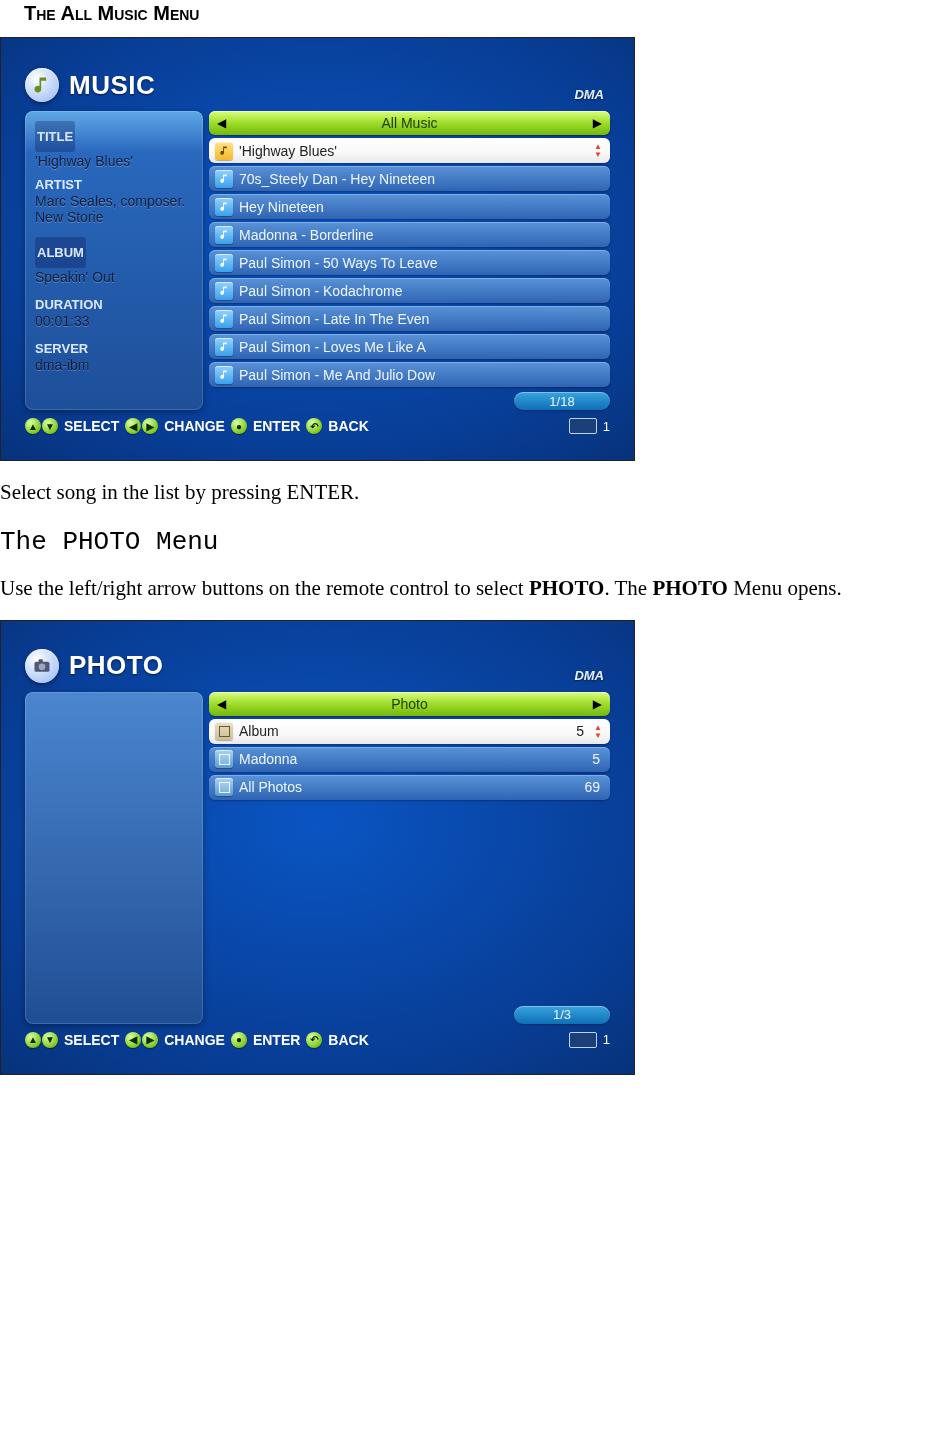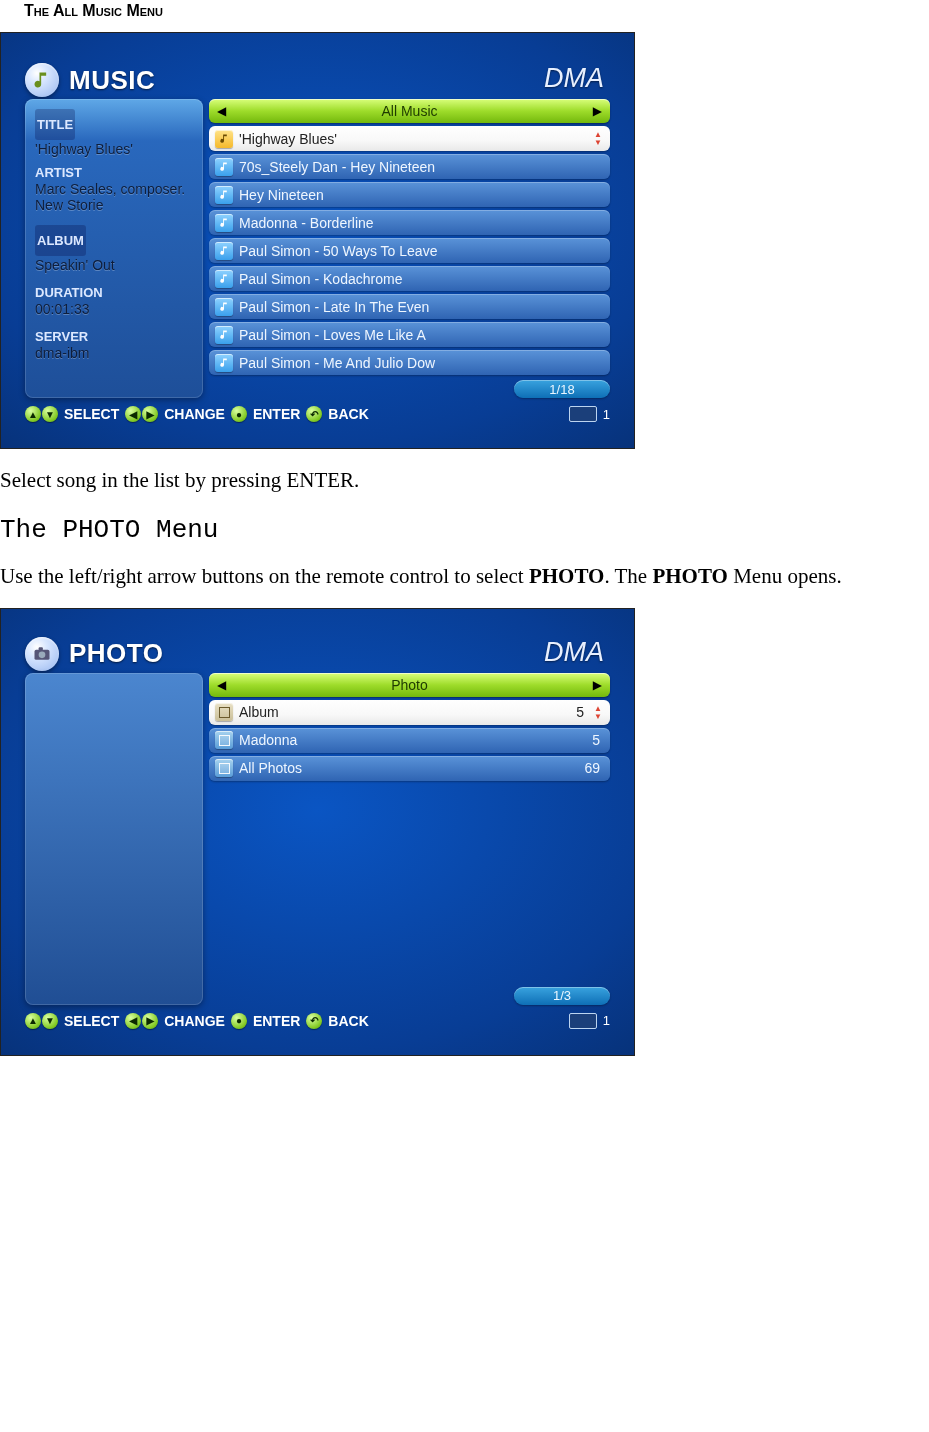--- a/index.html
+++ b/index.html
@@ -12,21 +12,21 @@
   }
   .page {
     width: 929px;
     padding: 0 0 40px 0;
     box-sizing: border-box;
   }
   .heading-smallcaps {
     font-family: Arial, Helvetica, sans-serif;
     font-variant: small-caps;
     font-weight: 700;
-    font-size: 16px;
+    font-size: 20px;
     margin: 2px 0 12px 24px;
   }
   .heading-photo {
     font-family: Liberation Mono, monospace;
     font-size: 26px;
     margin: 22px 0 6px 0;
   }
   .body-text {
     font-size: 21px;
     line-height: 1.25;
@@ -45,36 +45,36 @@
     background: radial-gradient(120% 120% at 50% 45%, #0a55c3 0%, #083d95 45%, #062a66 75%, #041b46 100%);
     color: #fff;
     font-family: Arial, Helvetica, sans-serif;
     box-sizing: border-box;
     position: relative;
     padding: 0;
   }
   .shot-inner { padding: 30px 24px 26px 24px; }
   .shot .titlebar {
     display: flex;
-    align-items: flex-start;
+    align-items: flex-end;
     justify-content: space-between;
-    padding: 0 6px 2px 0;
+    padding: 0 6px 9px 0;
   }
   .shot .titlebar .left { display: flex; align-items: center; gap: 10px; }
   .shot .title-text {
     font-size: 26px;
     font-weight: 700;
     letter-spacing: 0.5px;
     color: #ffffff;
     text-shadow: 0 1px 2px rgba(0,0,0,0.6);
   }
   .dma-logo {
     font-style: italic;
-    font-weight: 400;
-    font-size: 27px;
+    font-weight: 700;
+    font-size: 13px;
     color: #e8f0ff;
     text-shadow: 0 1px 2px rgba(0,0,0,0.5);
   }
   .icon-disc {
     width: 34px; height: 34px;
     border-radius: 50%;
     display: flex; align-items: center; justify-content: center;
     background: radial-gradient(circle at 35% 30%, #ffffff 0%, #d9e7ff 30%, #97b7ef 100%);
     box-shadow: 0 2px 4px rgba(0,0,0,0.4), inset 0 1px 2px rgba(255,255,255,0.7);
   }

